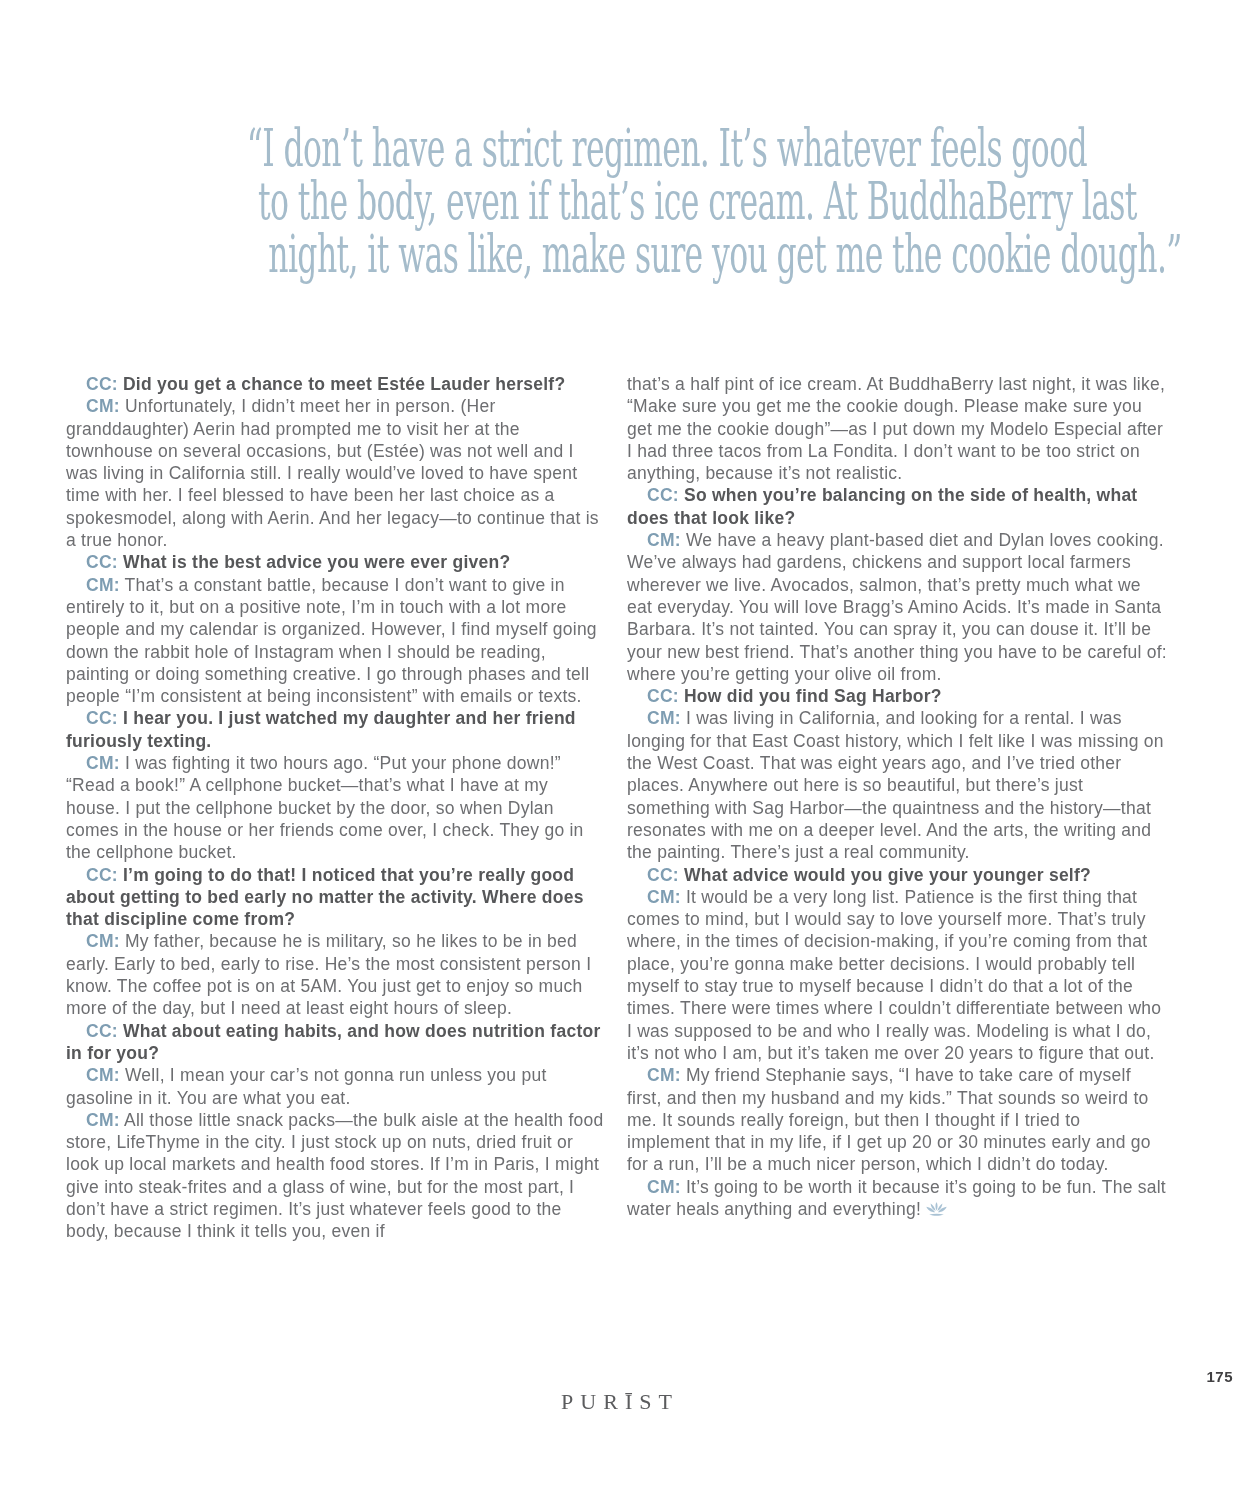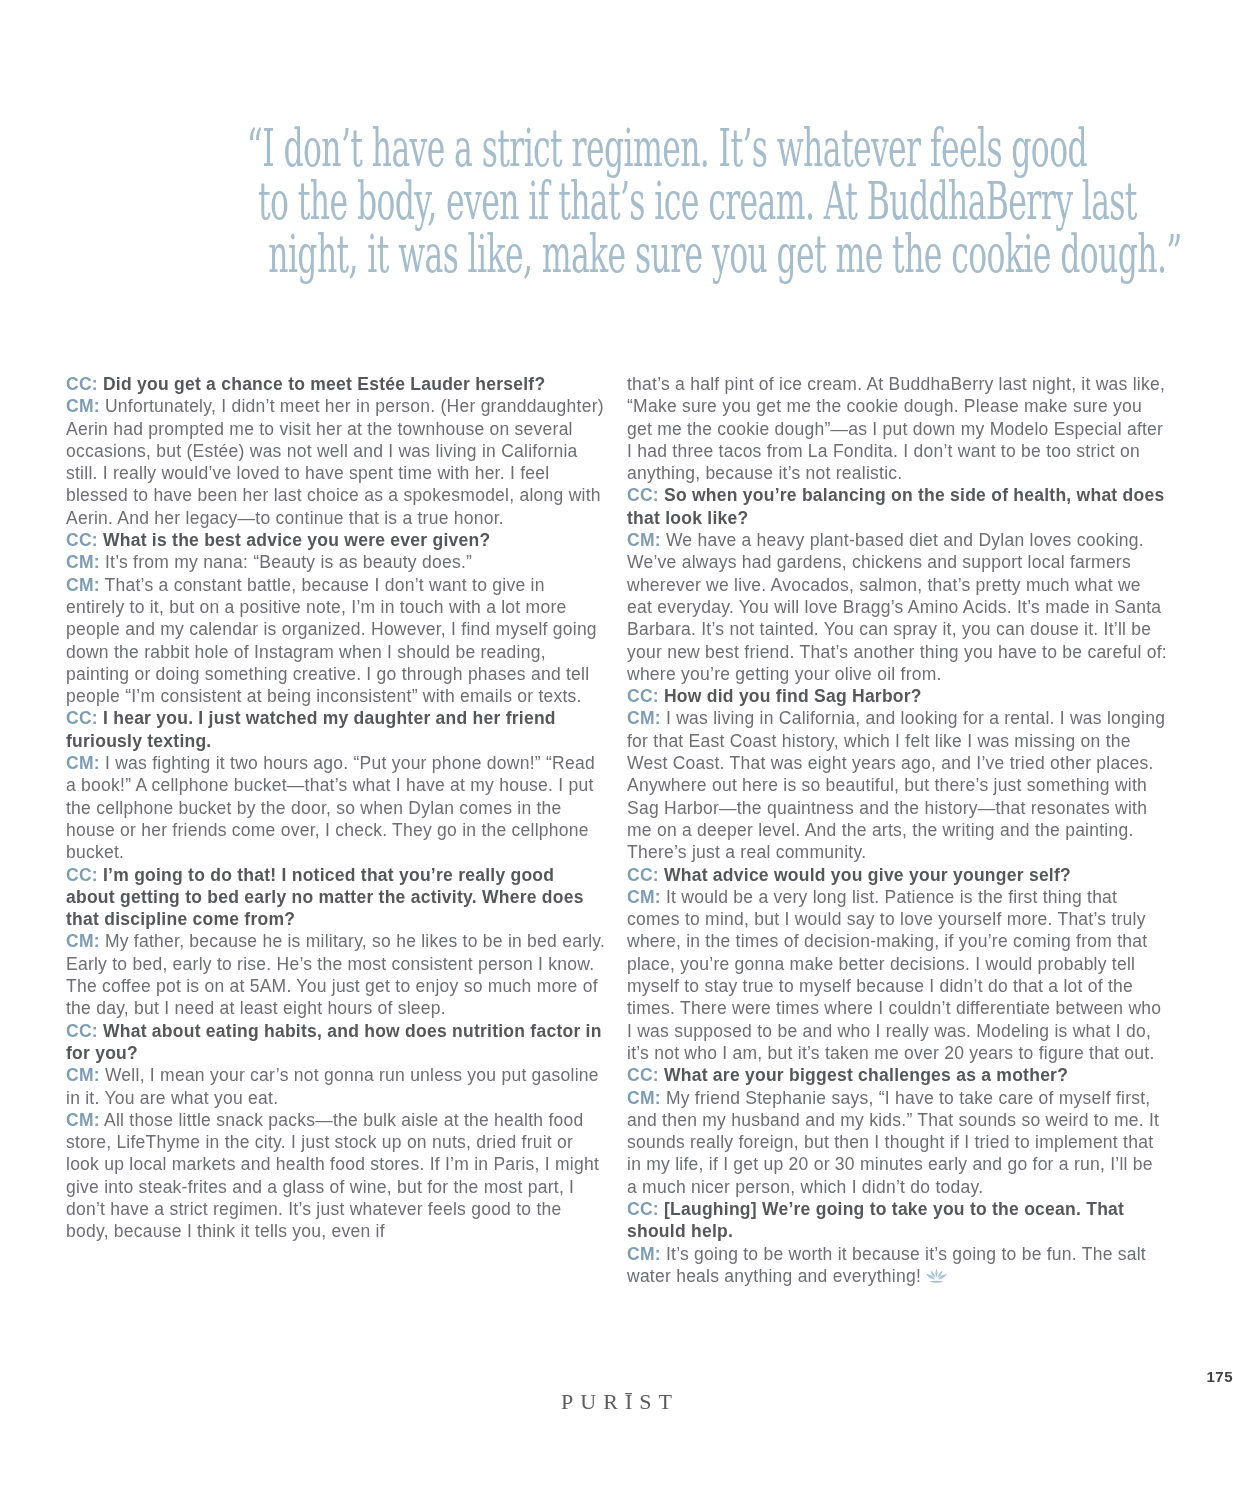--- a/index.html
+++ b/index.html
@@ -45,21 +45,21 @@
   .col { flex: 1 1 0; min-width: 0; }
   .col p {
     margin: 0;
     font-size: 17.5px;
     line-height: 22.3px;
     letter-spacing: 0.25px;
     color: #6d6e71;
     text-align: left;
   }
   .col p.question { font-weight: 700; color: #565759; }
-  .speaker { font-weight: 700; color: #7e9db2; }
+  .speaker { font-weight: 700; color: #7e9db2; margin-left: 20px; }
 
   
   .footer {
     position: absolute;
     top: 1368px; left: 0; right: 0;
     text-align: center;
   }
   .page-number {
     font-size: 15px;
     font-weight: 700;
@@ -85,41 +85,38 @@
     <div class="pq-line"><span>“I don’t have a strict regimen. It’s whatever feels good</span></div>
     <div class="pq-line"><span>to the body, even if that’s ice cream. At BuddhaBerry last</span></div>
     <div class="pq-line"><span>night, it was like, make sure you get me the cookie dough.”</span></div>
   </div>
 
   <div class="columns">
     <div class="col" id="col-left">
         <p class="question"><span class="speaker">CC:</span> <span>Did you get a chance to meet Estée Lauder herself?</span></p>
         <p class="answer"><span class="speaker">CM:</span> <span>Unfortunately, I didn’t meet her in person. (Her granddaughter) Aerin had prompted me to visit her at the townhouse on several occasions, but (Estée) was not well and I was living in California still. I really would’ve loved to have spent time with her. I feel blessed to have been her last choice as a spokesmodel, along with Aerin. And her legacy—to continue that is a true honor.</span></p>
         <p class="question"><span class="speaker">CC:</span> <span>What is the best advice you were ever given?</span></p>
-        <p class="answer"><span class="speaker">CM:</span> <span>It’s from my nana: “Beauty is as beauty does.”</span></p>
         <p class="answer"><span class="speaker">CM:</span> <span>That’s a constant battle, because I don’t want to give in entirely to it, but on a positive note, I’m in touch with a lot more people and my calendar is organized. However, I find myself going down the rabbit hole of Instagram when I should be reading, painting or doing something creative. I go through phases and tell people “I’m consistent at being inconsistent” with emails or texts.</span></p>
         <p class="question"><span class="speaker">CC:</span> <span>I hear you. I just watched my daughter and her friend furiously texting.</span></p>
         <p class="answer"><span class="speaker">CM:</span> <span>I was fighting it two hours ago. “Put your phone down!” “Read a book!” A cellphone bucket—that’s what I have at my house. I put the cellphone bucket by the door, so when Dylan comes in the house or her friends come over, I check. They go in the cellphone bucket.</span></p>
         <p class="question"><span class="speaker">CC:</span> <span>I’m going to do that! I noticed that you’re really good about getting to bed early no matter the activity. Where does that discipline come from?</span></p>
         <p class="answer"><span class="speaker">CM:</span> <span>My father, because he is military, so he likes to be in bed early. Early to bed, early to rise. He’s the most consistent person I know. The coffee pot is on at 5AM. You just get to enjoy so much more of the day, but I need at least eight hours of sleep.</span></p>
         <p class="question"><span class="speaker">CC:</span> <span>What about eating habits, and how does nutrition factor in for you?</span></p>
         <p class="answer"><span class="speaker">CM:</span> <span>Well, I mean your car’s not gonna run unless you put gasoline in it. You are what you eat.</span></p>
         <p class="answer"><span class="speaker">CM:</span> <span>All those little snack packs—the bulk aisle at the health food store, LifeThyme in the city. I just stock up on nuts, dried fruit or look up local markets and health food stores. If I’m in Paris, I might give into steak-frites and a glass of wine, but for the most part, I don’t have a strict regimen. It’s just whatever feels good to the body, because I think it tells you, even if</span></p>
       </div>
     <div class="col" id="col-right">
         <p class="answer"><span>that’s a half pint of ice cream. At BuddhaBerry last night, it was like, “Make sure you get me the cookie dough. Please make sure you get me the cookie dough”—as I put down my Modelo Especial after I had three tacos from La Fondita. I don’t want to be too strict on anything, because it’s not realistic.</span></p>
         <p class="question"><span class="speaker">CC:</span> <span>So when you’re balancing on the side of health, what does that look like?</span></p>
         <p class="answer"><span class="speaker">CM:</span> <span>We have a heavy plant-based diet and Dylan loves cooking. We’ve always had gardens, chickens and support local farmers wherever we live. Avocados, salmon, that’s pretty much what we eat everyday. You will love Bragg’s Amino Acids. It’s made in Santa Barbara. It’s not tainted. You can spray it, you can douse it. It’ll be your new best friend. That’s another thing you have to be careful of: where you’re getting your olive oil from.</span></p>
         <p class="question"><span class="speaker">CC:</span> <span>How did you find Sag Harbor?</span></p>
         <p class="answer"><span class="speaker">CM:</span> <span>I was living in California, and looking for a rental. I was longing for that East Coast history, which I felt like I was missing on the West Coast. That was eight years ago, and I’ve tried other places. Anywhere out here is so beautiful, but there’s just something with Sag Harbor—the quaintness and the history—that resonates with me on a deeper level. And the arts, the writing and the painting. There’s just a real community.</span></p>
         <p class="question"><span class="speaker">CC:</span> <span>What advice would you give your younger self?</span></p>
         <p class="answer"><span class="speaker">CM:</span> <span>It would be a very long list. Patience is the first thing that comes to mind, but I would say to love yourself more. That’s truly where, in the times of decision-making, if you’re coming from that place, you’re gonna make better decisions. I would probably tell myself to stay true to myself because I didn’t do that a lot of the times.  There were times where I couldn’t differentiate between who I was supposed to be and who I really was. Modeling is what I do, it’s not who I am, but it’s taken me over 20 years to figure that out.</span></p>
-        <p class="question"><span class="speaker">CC:</span> <span>What are your biggest challenges as a mother?</span></p>
         <p class="answer"><span class="speaker">CM:</span> <span>My friend Stephanie says, “I have to take care of myself first, and then my husband and my kids.” That sounds so weird to me. It sounds really foreign, but then I thought if I tried to implement that in my life, if I get up 20 or 30 minutes early and go for a run, I’ll be a much nicer person, which I didn’t do today.</span></p>
-        <p class="question"><span class="speaker">CC:</span> <span>[Laughing] We’re going to take you to the ocean. That should help.</span></p>
         <p class="answer"><span class="speaker">CM:</span> <span>It’s going to be worth it because it’s going to be fun. The salt water heals anything and everything!</span><span><svg width="21" height="15" viewBox="0 0 21 15" style="vertical-align:-2px;margin-left:5px">
               <g fill="#a9c2d4">
                 <path d="M10.5 0c-1.4 2.6-1.4 5.8 0 8.6 1.4-2.8 1.4-6 0-8.6z"></path>
                 <path d="M4.6 1.4c.2 3.3 2 6.1 5.1 7.6-.8-3.3-2.5-6-5.1-7.6z"></path>
                 <path d="M16.4 1.4c-2.6 1.6-4.3 4.3-5.1 7.6 3.1-1.5 4.9-4.3 5.1-7.6z"></path>
                 <path d="M.3 4.7c1.5 3.4 4.7 5.5 8.8 5.5C7.1 7.2 4 5.2.3 4.7z"></path>
                 <path d="M20.7 4.7c-3.7.5-6.8 2.5-8.8 5.5 4.1 0 7.3-2.1 8.8-5.5z"></path>
                 <path d="M3.2 12.4c2.3.9 4.8 1.4 7.3 1.4s5-.5 7.3-1.4c-2.3-.5-4.8-.7-7.3-.7s-5 .2-7.3.7z"></path>
               </g>
             </svg></span></p>

